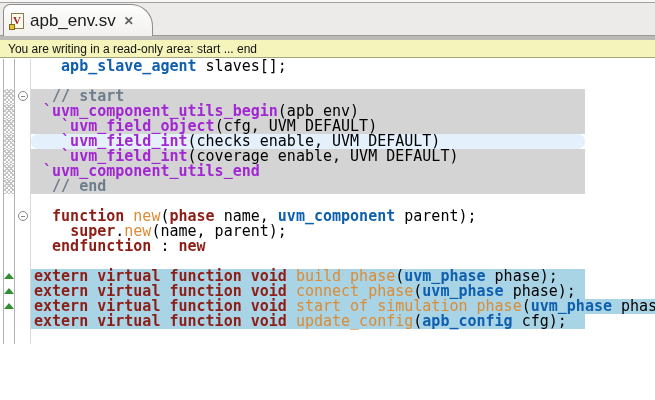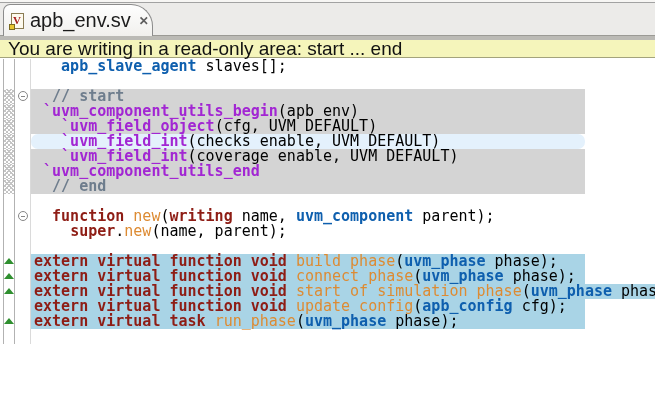--- a/index.html
+++ b/index.html
@@ -13,37 +13,37 @@
                #ecebe9 3px, #ecebe9 35px, #9b9a95 35px, #9b9a95 36px,
                #bbbab5 36px, #bbbab5 40px);
   }
   .tab{
     position:absolute; left:3px; top:4px; height:32px; width:150px;
     background:linear-gradient(#fefefe, #f1f0ed);
     border:1px solid #8c8c8c; border-bottom:none;
     border-radius:7px 22px 0 0;
     display:flex; align-items:center; gap:6px; padding:0 8px 0 7px;
   }
-  .tab-label{ font-size:20px; color:#1c1c1c; white-space:nowrap; }
+  .tab-label{ font-size:17px; color:#1c1c1c; white-space:nowrap; }
   .close-x{ font-size:12px; font-weight:bold; color:#5f5f5f; margin-left:2px; cursor:pointer; }
 
   .file-icon{ position:relative; width:13px; height:16px; background:#fdfaee;
               border:1px solid #8a7b52; flex:0 0 auto; }
   .file-icon .letter{ position:absolute; left:1px; top:0px; font-family:"Liberation Serif",serif;
                       font-size:11px; font-weight:bold; color:#a62121; }
   .file-icon .seal{ position:absolute; left:-3px; bottom:-2px; width:6px; height:6px;
                     background:#e7c52f; border:1px solid #7a6a20; }
 
   
   .warnbar{
     width:655px; height:18px; background:#f5f5bb;
     border-bottom:1px solid #a3a37c;
     display:flex; align-items:center; padding-left:8px;
   }
-  .warnbar span{ font-size:19px; color:#111; }
+  .warnbar span{ font-size:12px; color:#111; }
 
   
   .editor{ width:585px; height:342px; background:#fff; padding-top:1px; }
   .ln{ display:flex; height:15px; }
   .ruler{ width:12px; margin-left:3px; flex:0 0 auto;
           border-left:1px solid #b2b2b2; border-right:1px solid #b2b2b2; background:#fff;
           display:flex; justify-content:center; align-items:flex-start; }
   .ruler.hatch{
     background-image:
       repeating-linear-gradient(45deg,  #c4c4c4 0 1px, rgba(0,0,0,0) 1px 3px),
@@ -140,26 +140,31 @@
     <div class="ln">
       <div class="ruler"></div>
       <div class="foldm"></div>
       <div class="codecell"></div>
     </div>
     <div class="ln">
       <div class="ruler"></div>
       <div class="foldm">
         <div class="fold"></div>
       </div>
-      <div class="codecell"><span class="pln">  </span><span class="kw">function</span><span class="pln"> </span><span class="fn">new</span><span class="pln">(</span><span class="kw">writing</span><span class="pln"> name, </span><span class="typ">uvm_component</span><span class="pln"> parent);</span></div>
+      <div class="codecell"><span class="pln">  </span><span class="kw">function</span><span class="pln"> </span><span class="fn">new</span><span class="pln">(</span><span class="kw">phase</span><span class="pln"> name, </span><span class="typ">uvm_component</span><span class="pln"> parent);</span></div>
     </div>
     <div class="ln">
       <div class="ruler"></div>
       <div class="foldm"></div>
       <div class="codecell"><span class="pln">    </span><span class="kw">super</span><span class="pln">.</span><span class="fn">new</span><span class="pln">(name, parent);</span></div>
+    </div>
+    <div class="ln">
+      <div class="ruler"></div>
+      <div class="foldm"></div>
+      <div class="codecell"><span class="pln">  </span><span class="kw">endfunction</span><span class="pln"> : </span><span class="kw">new</span></div>
     </div>
     <div class="ln">
       <div class="ruler"></div>
       <div class="foldm"></div>
       <div class="codecell"></div>
     </div>
     <div class="ln">
       <div class="ruler">
         <div class="tri"></div>
       </div>
@@ -179,24 +184,17 @@
       </div>
       <div class="foldm"></div>
       <div class="codecell bg-blue"><span class="kw">extern virtual function void</span><span class="pln"> </span><span class="fn">start_of_simulation_phase</span><span class="pln">(</span><span class="typ">uvm_phase</span><span class="pln"> phase);</span></div>
     </div>
     <div class="ln">
       <div class="ruler"></div>
       <div class="foldm"></div>
       <div class="codecell bg-blue"><span class="kw">extern virtual function void</span><span class="pln"> </span><span class="fn">update_config</span><span class="pln">(</span><span class="typ">apb_config</span><span class="pln"> cfg);</span></div>
     </div>
     <div class="ln">
-      <div class="ruler">
-        <div class="tri"></div>
-      </div>
-      <div class="foldm"></div>
-      <div class="codecell bg-blue"><span class="kw">extern virtual task</span><span class="pln"> </span><span class="fn">run_phase</span><span class="pln">(</span><span class="typ">uvm_phase</span><span class="pln"> phase);</span></div>
-    </div>
-    <div class="ln">
       <div class="ruler"></div>
       <div class="foldm"></div>
       <div class="codecell"></div>
     </div>
   </div>
 
 </body></html>

